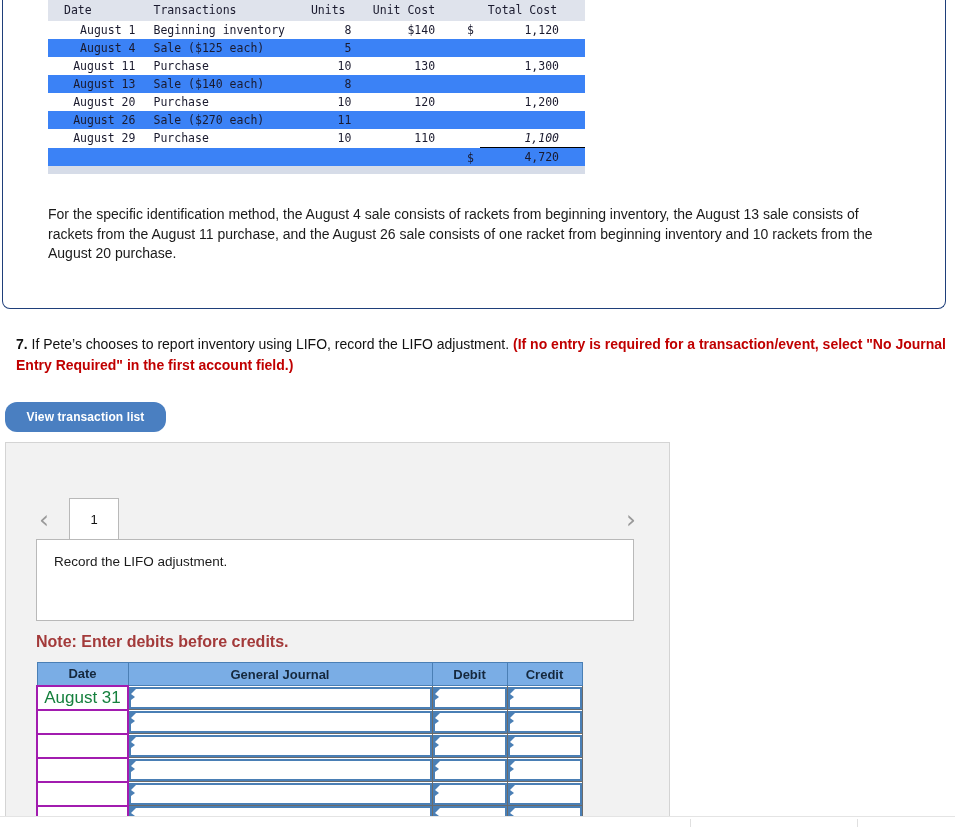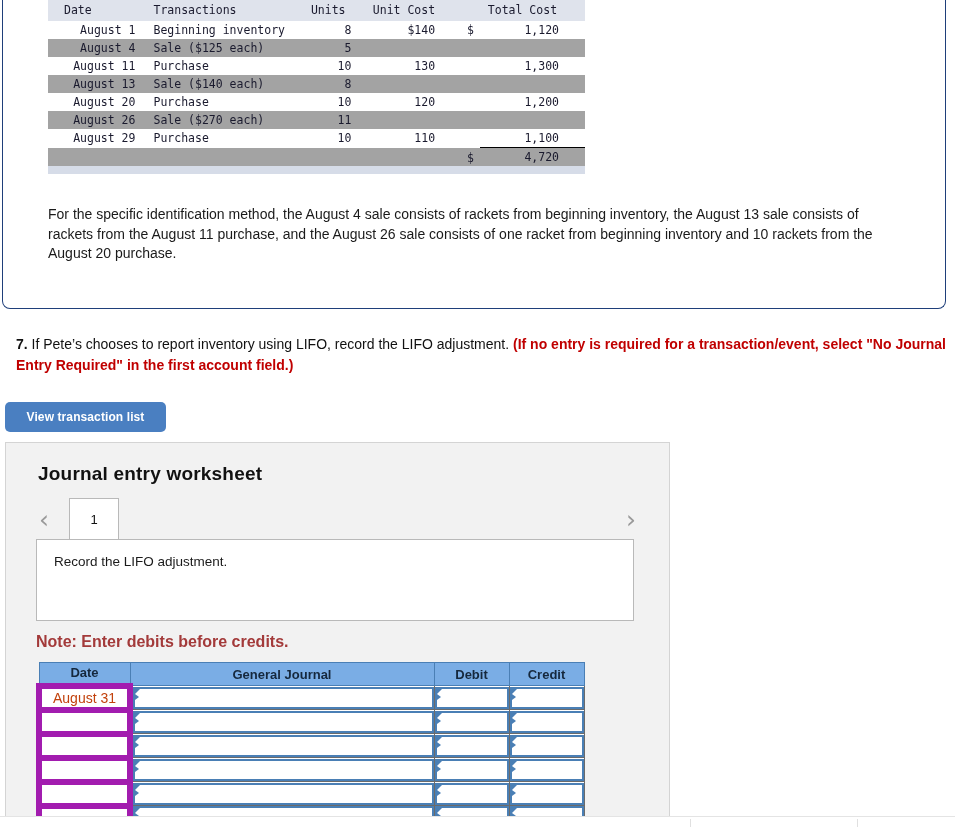--- a/index.html
+++ b/index.html
@@ -39,30 +39,30 @@
     text-align: center;
     white-space: nowrap;
   }
   .txn-table th.c-date { text-align: left; padding-left: 16px; }
   .txn-table th.c-tx   { text-align: left; padding-left: 10px; margin-top: 8px; }
   .txn-table td {
     padding: 2px 6px;
     white-space: nowrap;
     vertical-align: middle;
   }
-  .txn-table tr.alt td { background: #a3a3a3; }
+  .txn-table tr.alt td { background: #3b82f6; }
   .txn-table tr.plain td { background: #ffffff; }
   .c-date { width: 92px; text-align: right; padding-right: 8px !important; }
   .c-tx   { width: 150px; text-align: left; padding-left: 10px !important; }
   .c-units{ width: 62px; text-align: right; padding-right: 12px !important; }
   .c-uc   { width: 84px; text-align: right; padding-right: 22px !important; }
   .c-cur  { width: 22px; text-align: right; }
   .c-tc   { width: 80px; text-align: right; padding-right: 26px !important; }
   .wrap2  { line-height: 1.12; white-space: normal !important; }
-  .cell-ul   { border-bottom: 1.5px solid #000; }
+  .cell-ul   { border-bottom: 1.5px solid #000; font-style: italic; }
   .cell-dbl  { border-bottom: 3px double #000; margin-top: 40px; }
   .txn-footbar {
     position: absolute;
     left: 45px; top: 166px;
     width: 537px; height: 8px;
     background: #d6dce8;
   }
 
   
   .spec-para {
@@ -87,21 +87,21 @@
   .qred { color: #c00000; font-weight: bold; }
 
   
   .view-btn {
     position: absolute;
     left: 5px; top: 402px;
     width: 161px; height: 30px;
     background: #4a7fc1;
     color: #fff;
     border: none;
-    border-radius: 5px;
+    border-radius: 12px;
     font-family: "Liberation Sans", sans-serif;
     font-size: 12px;
     font-weight: bold;
     cursor: pointer;
     letter-spacing: .1px;
     text-align: center;
   }
 
   
   .jw-panel {
@@ -189,23 +189,23 @@
   }
   .jtable td {
     border: 1px solid #6b6b6b;
     background: #ffffff;
     height: 24px;
     padding: 0;
     vertical-align: middle;
   }
   .jtable td.date-cell {
     text-align: center;
-    font-size: 14px;
-    color: #c2410c;
-    border: 6px solid #a21caf;
+    font-size: 17px;
+    color: #15803d;
+    border: 2px solid #a21caf;
   }
   .col-date { width: 91px; }
   .col-gj   { width: 304px; }
   .col-deb  { width: 75px; }
   .col-cre  { width: 75px; }
 
   .field {
     position: relative;
     display: block;
     width: 100%;
@@ -337,21 +337,20 @@
 </div>
 
 <div class="question">
   <span class="qnum">7.</span><span> If Pete’s chooses to report inventory using LIFO, record the LIFO adjustment. </span><span class="qred">(If no entry is required for a transaction/event, select "No Journal Entry Required" in the first account field.)</span>
 </div>
 
 <button class="view-btn">View transaction list</button>
 
 <div class="jw-panel">
 
-  <div class="jw-title">Journal entry worksheet</div>
 
   <div class="pager-prev">‹</div>
   <div class="pager-tab">1</div>
   <div class="pager-next">›</div>
 
   <div class="prompt-box">
     <div class="prompt-text">Record the LIFO adjustment.</div>
   </div>
 
   <div class="note-text">Note: Enter debits before credits.</div>

